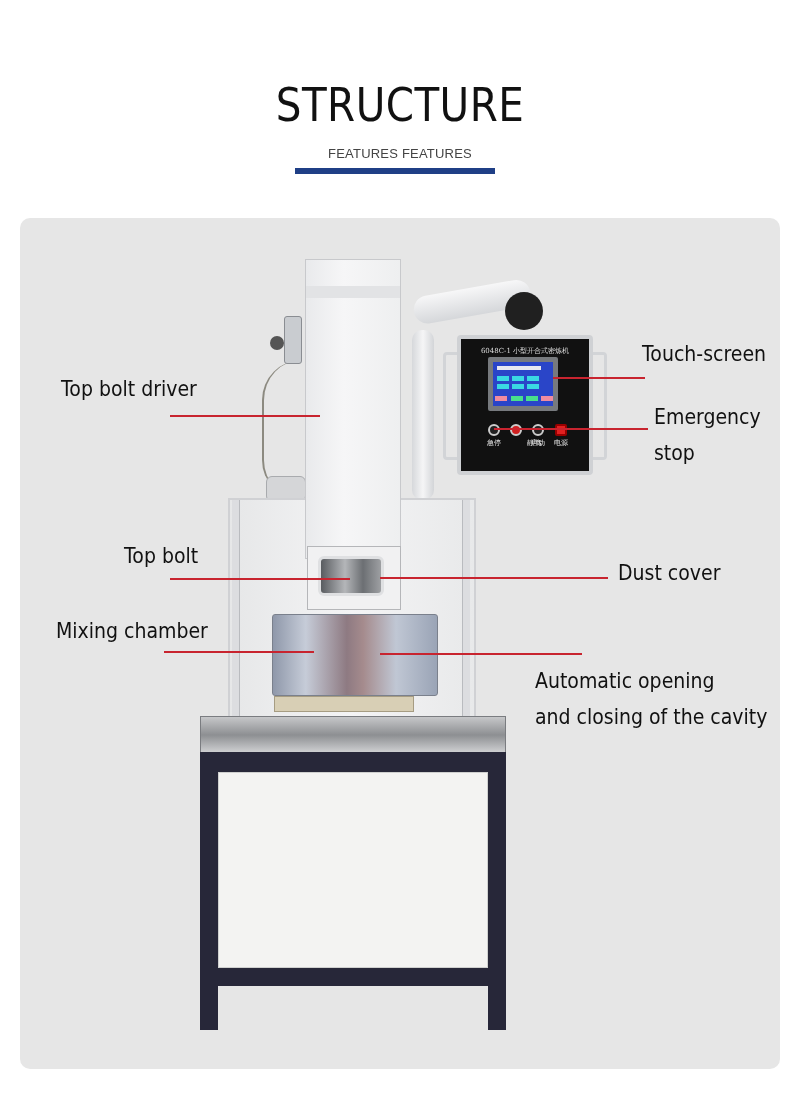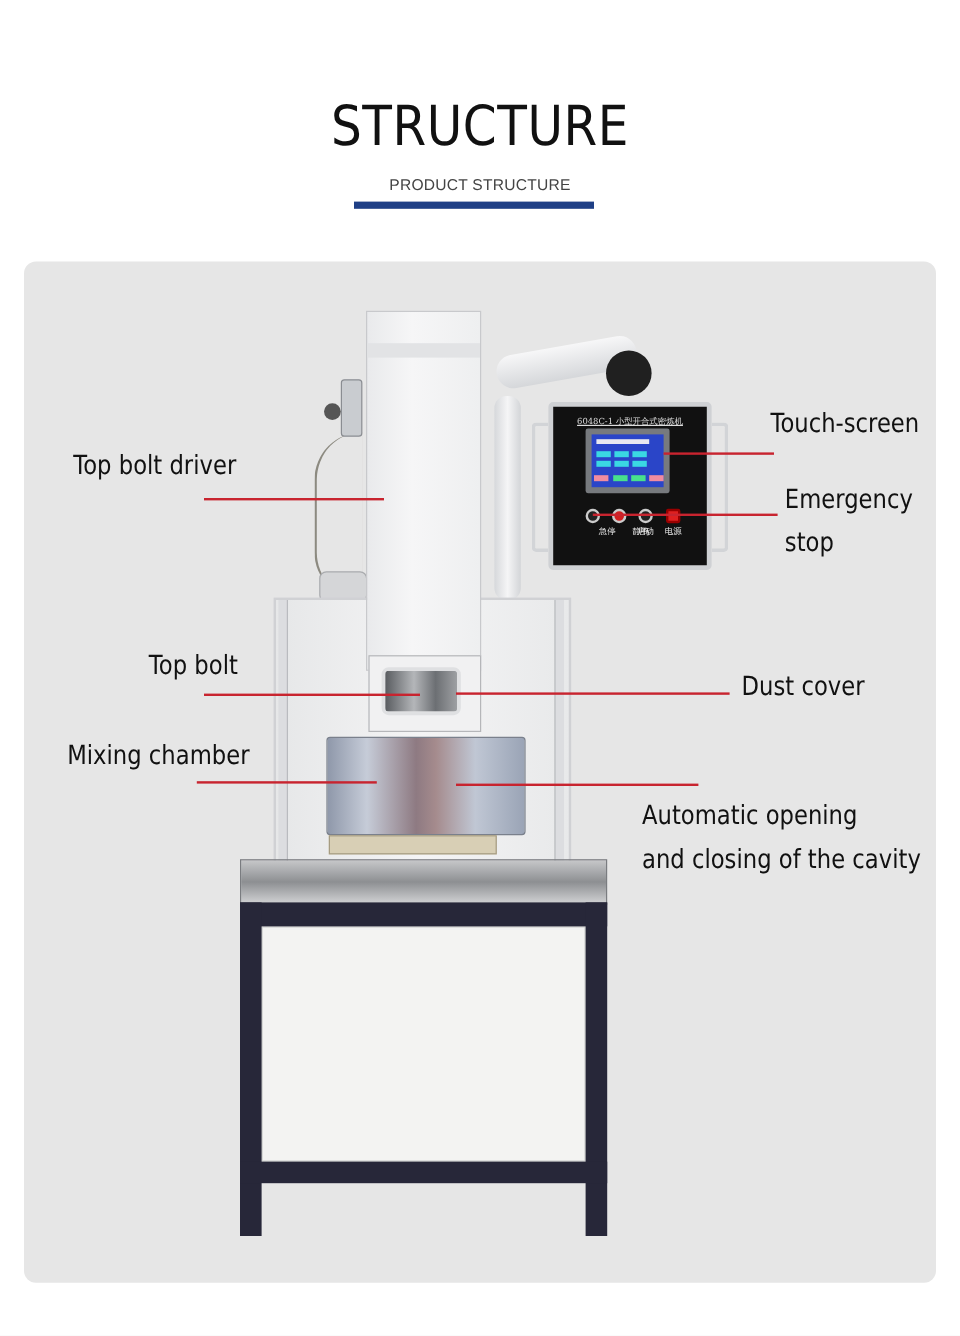--- a/index.html
+++ b/index.html
@@ -86,21 +86,20 @@
     .arm-horizontal { left: 414px; top: 298px; width: 118px; height: 28px; background: linear-gradient(180deg, #f7f7f8, #d5d7da); border-radius: 14px; transform: rotate(-10deg); transform-origin: left center; }
     .arm-elbow { left: 505px; top: 292px; width: 38px; height: 38px; border-radius: 50%; background: #202020; }
 
     .control-box {
       left: 457px; top: 335px; width: 136px; height: 140px;
       background: #111; border: 4px solid #cfd1d4; border-radius: 4px;
     }
     .control-title {
       left: 470px; top: 346px; width: 110px; font-size: 7px; color: #ddd; text-align: center;
       font-family: "DejaVu Serif", serif;
-      text-decoration: underline;
     }
     .screen {
       left: 488px; top: 357px; width: 70px; height: 54px; background: #777a7e; padding: 5px; border-radius: 2px;
     }
     .screen-inner { width: 100%; height: 100%; background: #2a45c8; position: relative; }
     .screen-btn { position: absolute; width: 12px; height: 5px; background: #3ad8e3; }
     .screen-btn.pink { background: #f08ca0; }
     .screen-btn.green { background: #48e08c; }
     .screen-bar { position: absolute; left: 4px; top: 4px; width: 44px; height: 4px; background: #e8e8f0; }
     .ctrl-btn { position: absolute; top: 424px; width: 12px; height: 12px; border-radius: 50%; background: #222; border: 2px solid #ccc; }
@@ -113,21 +112,21 @@
     .callout-line { position: absolute; height: 2px; background: #c8242f; }
     .callout-label {
       position: absolute; font-family: "DejaVu Sans", sans-serif; font-size: 22px; color: #111;
       transform: scaleX(0.86); transform-origin: left center; white-space: nowrap; line-height: 1.2;
     }
   </style>
 </head>
 <body>
 
 <div class="header-title">STRUCTURE</div>
-<div class="header-sub">PRODUCT STRUCTURE</div>
+<div class="header-sub">FEATURES FEATURES</div>
 <div class="header-bar"></div>
 
 <div class="panel"></div>
 
 <div class="part hose"></div>
 <div class="part regulator"></div>
 <div class="part regulator-knob"></div>
 <div class="part motor"></div>
 <div class="part arm-vertical"></div>
 <div class="part arm-horizontal"></div>
@@ -161,21 +160,21 @@
     <div class="screen-btn pink" style="left:2px;top:34px"></div>
     <div class="screen-btn green" style="left:18px;top:34px"></div>
     <div class="screen-btn green" style="left:33px;top:34px"></div>
     <div class="screen-btn pink" style="left:48px;top:34px"></div>
   </div>
 </div>
 <div class="ctrl-btn" style="left:488px"></div>
 <div class="ctrl-btn" style="left:510px;background:#d02020"></div>
 <div class="ctrl-btn" style="left:532px"></div>
 <div class="ctrl-btn red" style="left:555px"></div>
-<div class="ctrl-lbl" style="left:496px">急停</div>
+<div class="ctrl-lbl" style="left:484px">急停</div>
 <div class="ctrl-lbl" style="left:524px">静鸣</div>
 <div class="ctrl-lbl" style="left:528px">启动</div>
 <div class="ctrl-lbl" style="left:551px">电源</div>
 
 <div class="callout-label" style="left:61px;top:376px">Top bolt driver</div>
 <div class="callout-line" style="left:170px;top:415px;width:150px"></div>
 
 <div class="callout-label" style="left:642px;top:341px">Touch-screen</div>
 <div class="callout-line" style="left:553px;top:377px;width:92px"></div>
 

